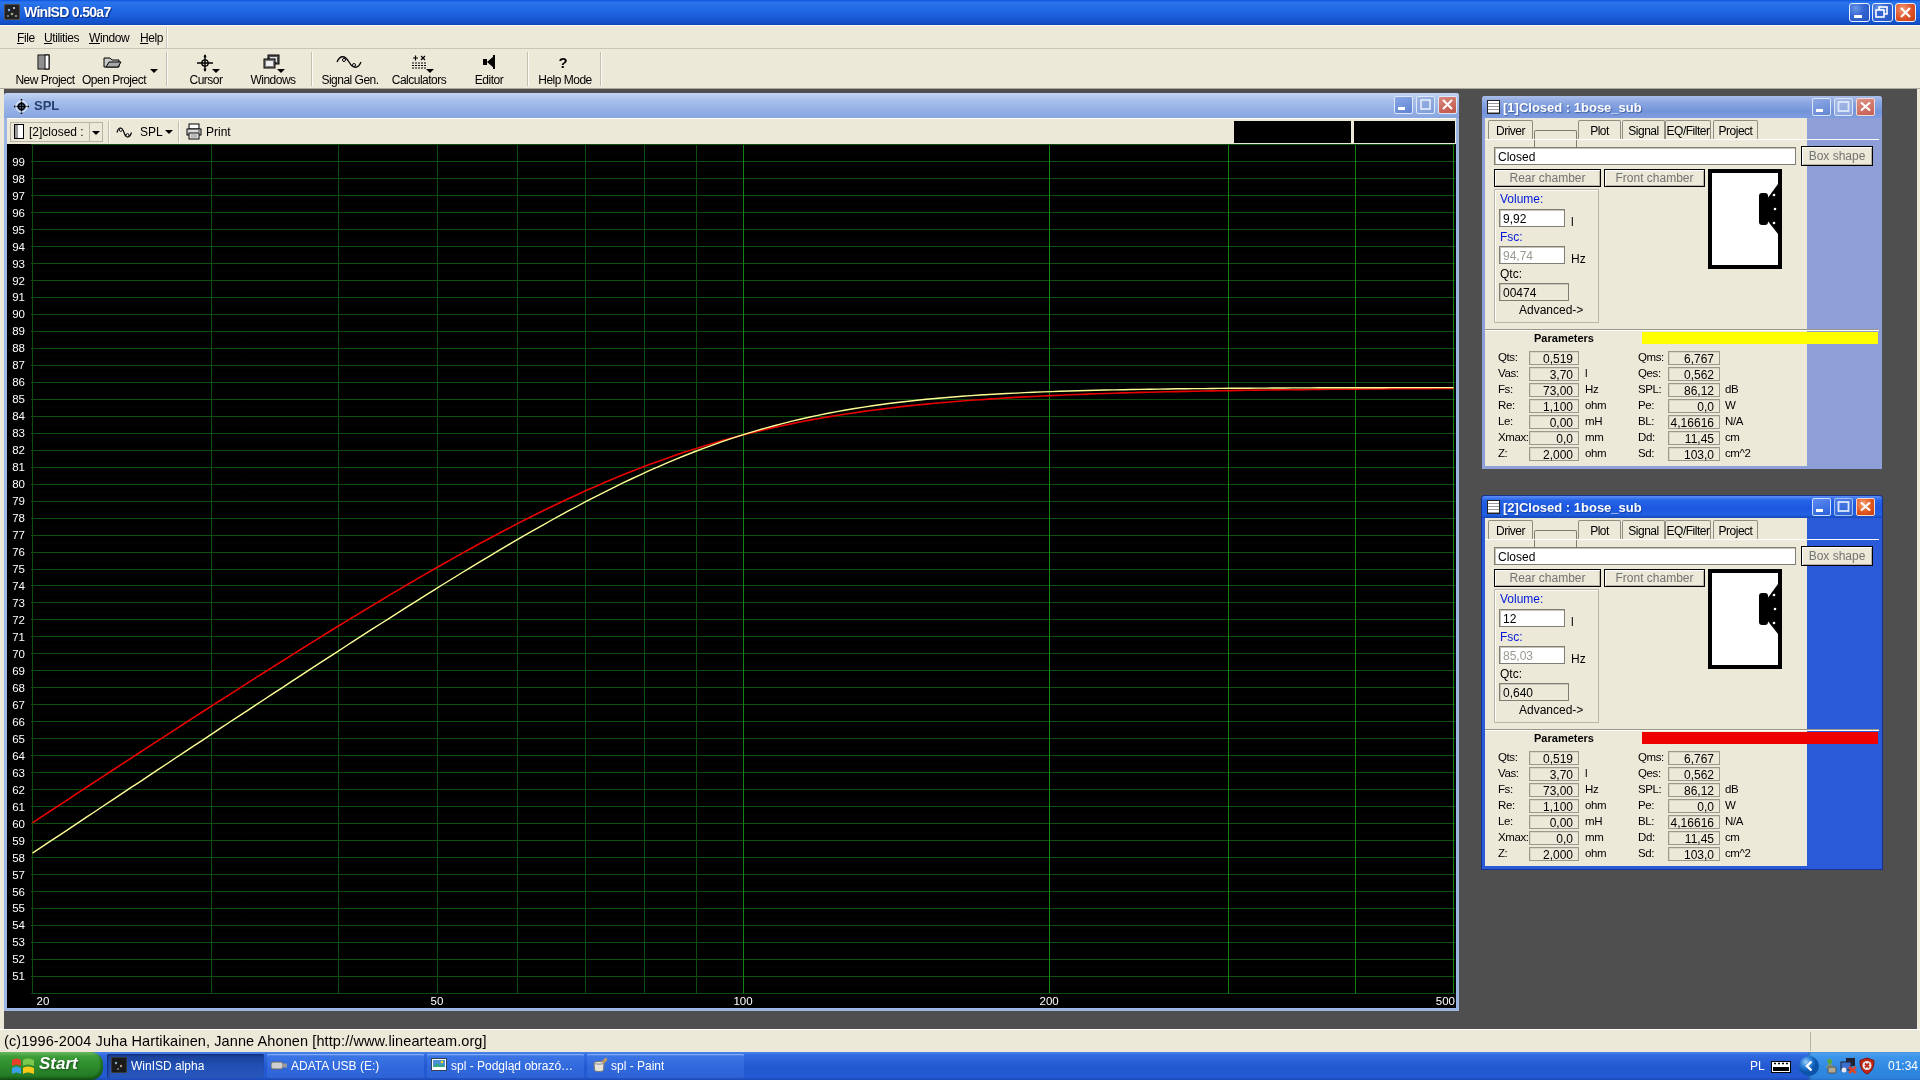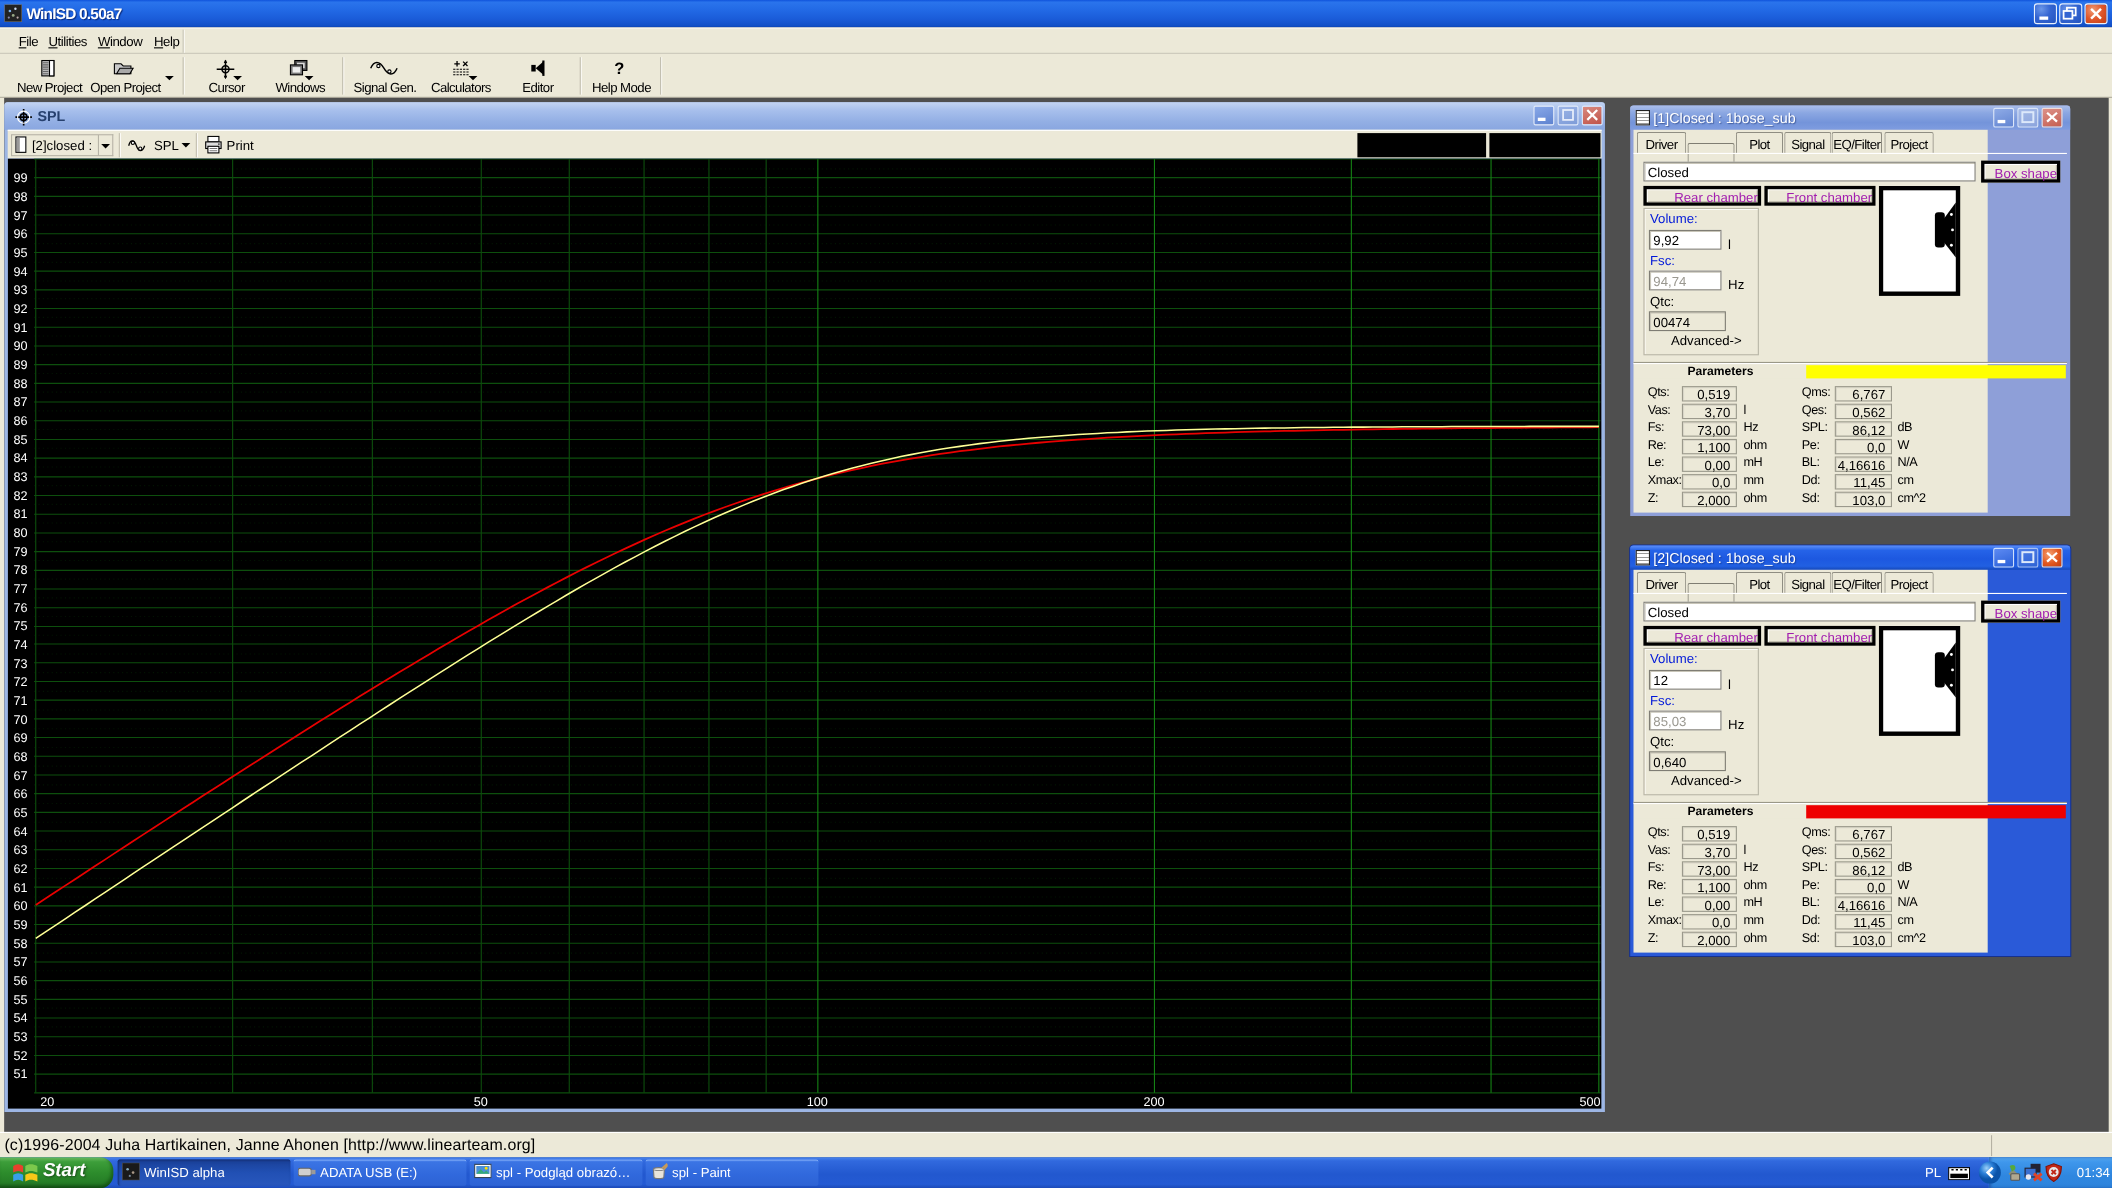--- a/index.html
+++ b/index.html
@@ -31,30 +31,30 @@
 .carrbtn{position:absolute;left:90px;top:3px;width:17px;height:20px;background:#ece9d8;border:1px solid #b7b4a7;border-left:none}
 
 #graph{position:absolute;left:3px;top:51px}
 
 .panel{position:absolute;width:400px;height:373px;border-radius:3px 3px 0 0}
 .p-act{background:#2a5ad8;box-shadow:0 0 0 1px #16318e}
 .p-inact{background:#8e9fd8}
 .ptitle{position:absolute;left:0;top:0;width:100%;height:22px;border-radius:3px 3px 0 0}
 .pt-act{background:linear-gradient(180deg,#5b8ef8 0%,#2563e8 20%,#1d58e0 55%,#2160e2 85%,#1548b8 100%)}
 .pt-inact{background:linear-gradient(180deg,#aabdea 0%,#8ba7e2 30%,#7494da 70%,#7e9ce0 100%)}
-.ptitle .t{position:absolute;left:21px;top:4px;font-weight:normal;font-size:13px;color:#fff;text-shadow:1px 1px 1px rgba(10,30,90,.45)}
+.ptitle .t{position:absolute;left:21px;top:4px;font-weight:bold;font-size:13px;color:#fff;text-shadow:1px 1px 1px rgba(10,30,90,.45)}
 .pico{position:absolute;left:5px;top:4px;width:13px;height:14px;border:1px solid #222;background:#fff;background-image:repeating-linear-gradient(0deg,#999 0 1px,#fff 1px 3px)}
 .pcap{position:absolute;top:2px;width:19px;height:18px;border-radius:2px;border:1px solid #e6eefb;text-align:center}
 .pbody{position:absolute;left:3px;top:22px;width:322px;height:348px;background:#ece9d8}
 .tab{position:absolute;top:2px;height:19px;background:#ece9d8;border:1px solid #8f8d82;border-bottom:none;border-radius:2px 2px 0 0;font-size:12px;letter-spacing:-.5px;text-align:center;padding-top:3px}
 .tabact{top:12px;height:21px;padding-top:21px;border-color:#7f7d72}
 .tabline{position:absolute;left:0;width:394px;height:1px;background:#fff}
 .edit{position:absolute;background:#fff;border:1px solid #7f7d74;box-shadow:inset 1px 1px 0 #c8c5b8;font-size:12px;color:#000;padding:2px 0 0 3px}
 .editro{background:#ece9d8}
-.btn{position:absolute;background:#ece9d8;border:3px solid #000000;box-shadow:inset 1px 1px 0 #fff,inset -1px -1px 0 #b5b2a3;font-size:12px;color:#a21caf;text-align:right}
+.btn{position:absolute;background:#ece9d8;border:1px solid #000000;box-shadow:inset 1px 1px 0 #fff,inset -1px -1px 0 #b5b2a3;font-size:12px;color:#737373;text-align:center}
 .blab{position:absolute;font-size:12px;color:#0018d8}
 .klab{position:absolute;font-size:12px;color:#000}
 .grp{position:absolute;border:1px solid #b9b6a7;box-shadow:1px 1px 0 #fdfcf8 inset}
 .phead{position:absolute;height:12px;font-size:11px;font-weight:bold}
 .prow-l{position:absolute;font-size:11.5px;letter-spacing:-.4px;color:#000}
 .pfield{position:absolute;width:50px;height:14px;background:#ece9d8;border:1px solid #9b998c;box-shadow:inset 1px 1px 0 #d9d6c8;font-size:12px;text-align:right;padding:0 5px 0 0;color:#000}
 
 #status{left:0;top:1029px;width:1920px;height:23px;background:#ece9d8;border-top:1px solid #fff;font-size:14.5px;letter-spacing:.1px;color:#000}
 #taskbar{left:0;top:1052px;width:1920px;height:28px;background:linear-gradient(180deg,#4a86ee 0%,#3169de 12%,#2258cf 55%,#245ad3 88%,#1c4ab8 100%)}
 #startbtn{position:absolute;left:0;top:0;width:103px;height:28px;border-radius:0 12px 12px 0;background:linear-gradient(180deg,#6cbc62 0%,#3d9e3a 15%,#2d8c2c 50%,#257c26 85%,#1c641e 100%);box-shadow:inset -2px -2px 3px rgba(0,40,0,.4)}

